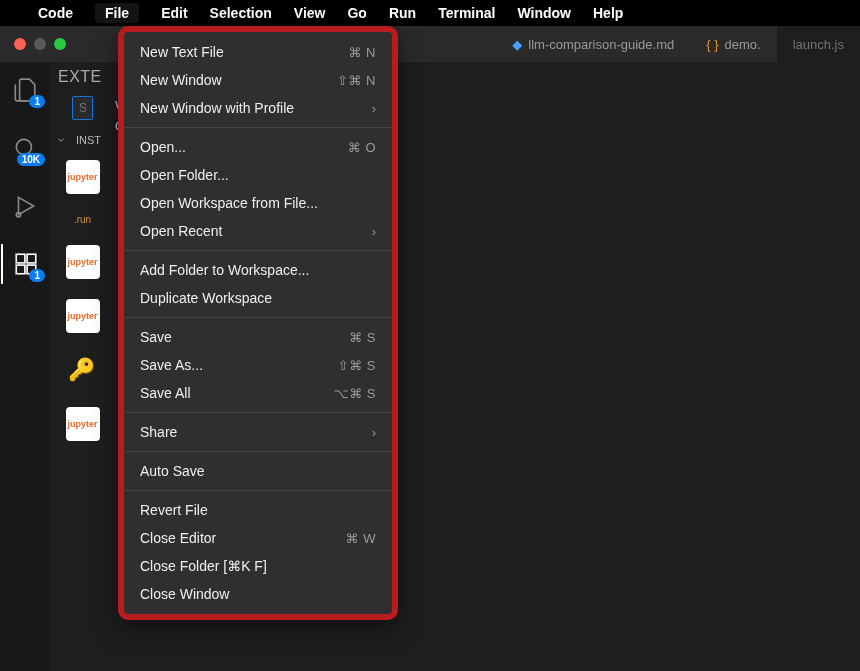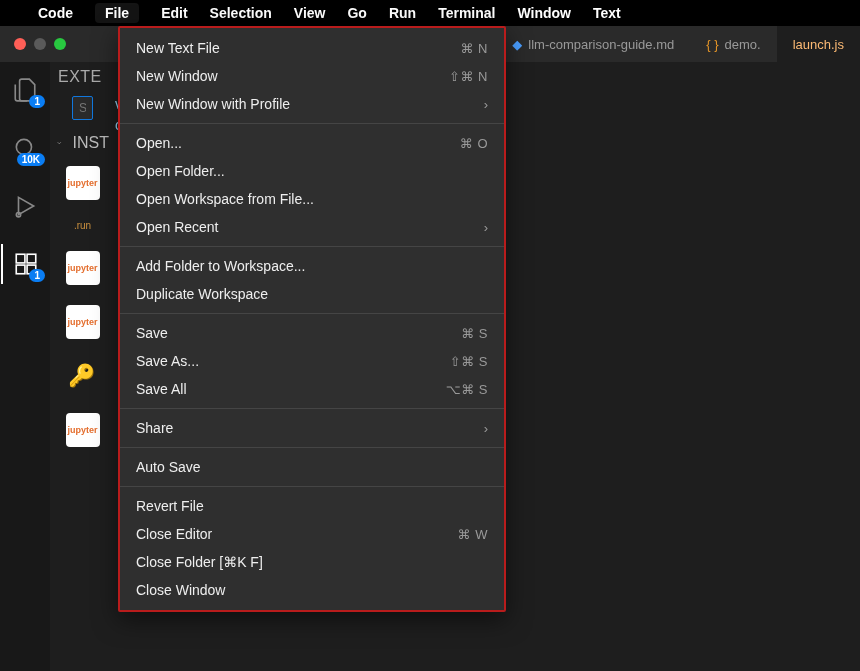--- a/index.html
+++ b/index.html
@@ -16,78 +16,78 @@
 .titlebar { height:36px; background:#2a2a2a; display:flex; align-items:center; }
 .traffic-lights { display:flex; gap:8px; padding-left:14px; }
 .light { width:12px; height:12px; border-radius:50%; }
 .light.red { background:#ff5f57; }
 .light.yellow { background:#5a5a5a; }
 .light.green { background:#28c840; }
 .titlebar .spacer { flex:1; }
 .titlebar .tab { padding:0 16px; height:100%; display:flex; align-items:center; gap:6px; font-size:13px; color:#999; white-space:nowrap; }
 .titlebar .tab .blue-icon { color:#4a9eff; }
 .titlebar .tab .orange-icon { color:#e39427; }
-.titlebar .tab.active { background:#1e1e1e; color:#fdba74; }
+.titlebar .tab.active { background:#1e1e1e; color:#737373; }
 
 
 .workarea { display:flex; height:calc(671px - 26px - 36px); }
 
 
 .activity-bar { width:50px; background:#181818; display:flex; flex-direction:column; align-items:center; padding-top:8px; gap:18px; position:relative; }
 .act-btn { width:48px; height:40px; color:#888; display:flex; align-items:center; justify-content:center; position:relative; cursor:pointer; }
 .act-btn svg { width:26px; height:26px; stroke:#888; fill:none; stroke-width:1.5; }
 .act-btn.active { border-left:2px solid #fff; color:#fff; }
 .act-btn.active svg { stroke:#fff; }
 .badge { position:absolute; bottom:2px; right:4px; background:#0a7df3; color:#fff; border-radius:9px; font-size:10px; padding:1px 5px; font-weight:600; }
 
 
 .sidebar { width:65px; background:#1e1e1e; overflow:hidden; font-size:12px; color:#bbb; }
 .sidebar-section-label { font-size:16px; padding:6px 8px; letter-spacing:.5px; color:#aaa; }
 .sidebar .search { margin:4px 22px 10px;text-decoration:underline; }
 .sidebar .search input { width:100%; background:#2a2a2a; border:1px solid #1177dd; color:#ccc; font-size:12px; padding:4px 6px; border-radius:2px; }
-.installed-header { display:flex; align-items:center; gap:10px; padding:4px 6px; font-size:16px;text-align:center; }
+.installed-header { display:flex; align-items:center; gap:10px; padding:4px 6px; font-size:11px;text-align:center; }
 .chev-down { width:10px; height:10px; }
 .ext-item { display:flex; flex-direction:column; align-items:center; padding:10px 4px; gap:4px;text-align:center; }
 .ext-icon { width:34px; height:34px; background:#fff; border-radius:4px; display:flex; align-items:center; justify-content:center; font-size:9px; color:#e46e2e; font-weight:700; }
 .ext-icon.key { background:transparent; font-size:22px; }
 .ext-label { font-size:10px; color:#c98f3e; }
 
 
 .editor { flex:1; background:#1e1e1e; font-family:Menlo,Consolas,monospace; font-size:14px; line-height:1.5; }
 .breadcrumb { height:26px; display:flex; align-items:center; gap:8px; padding-left:10px; font-size:13px; color:#888; font-family:-apple-system,sans-serif; }
 .code-block { padding:6px 0 0 0; white-space:pre; color:#d4d4d4; }
 .code-block .key { color:#9cdcfe; }
 .code-block .str { color:#ce9178; }
 .code-block .pun { color:#d4d4d4; }
 .code-block .brk { color:#ffd602; }
 .code-block .brk2 { color:#d670d6; }
 
 
-.dropdown { position:absolute; top:26px; left:118px; width:388px; background:#2f2f2f; border:2px solid #b91c1c; border-radius:2px; padding:6px 0; font-size:14px; color:#eee; z-index:50; box-shadow:0 8px 24px rgba(0,0,0,.5); }
+.dropdown { position:absolute; top:26px; left:118px; width:280px; background:#2f2f2f; border:6px solid #b91c1c; border-radius:10px; padding:6px 0; font-size:14px; color:#eee; z-index:50; box-shadow:0 8px 24px rgba(0,0,0,.5); }
 .dropdown-row { height:28px; display:flex; align-items:center; justify-content:space-between; padding:0 16px; cursor:pointer; }
 .dropdown-row.highlight { background:#0a60d8; color:#fff; }
 .dropdown-row .shortcut { color:#9a9a9a; font-size:13px; letter-spacing:.5px; }
 .dropdown-row .arrow { color:#9a9a9a; font-size:13px; }
 .dropdown-sep { height:1px; background:#454545; margin:5px 0; }
 </style>
 </head>
 <body>
 
 <div class="macos-menubar">
   <span class="apple"></span>
   <span class="app-name">Code</span>
   <span class="menu-item open">File</span>
   <span class="menu-item">Edit</span>
   <span class="menu-item">Selection</span>
   <span class="menu-item">View</span>
   <span class="menu-item">Go</span>
   <span class="menu-item">Run</span>
   <span class="menu-item">Terminal</span>
   <span class="menu-item">Window</span>
-  <span class="menu-item">Text</span>
+  <span class="menu-item">Help</span>
 </div>
 
 <div class="titlebar">
   <div class="traffic-lights">
     <div class="light red"></div>
     <div class="light yellow"></div>
     <div class="light green"></div>
   </div>
   <div class="spacer"></div>
   <div class="tab">

